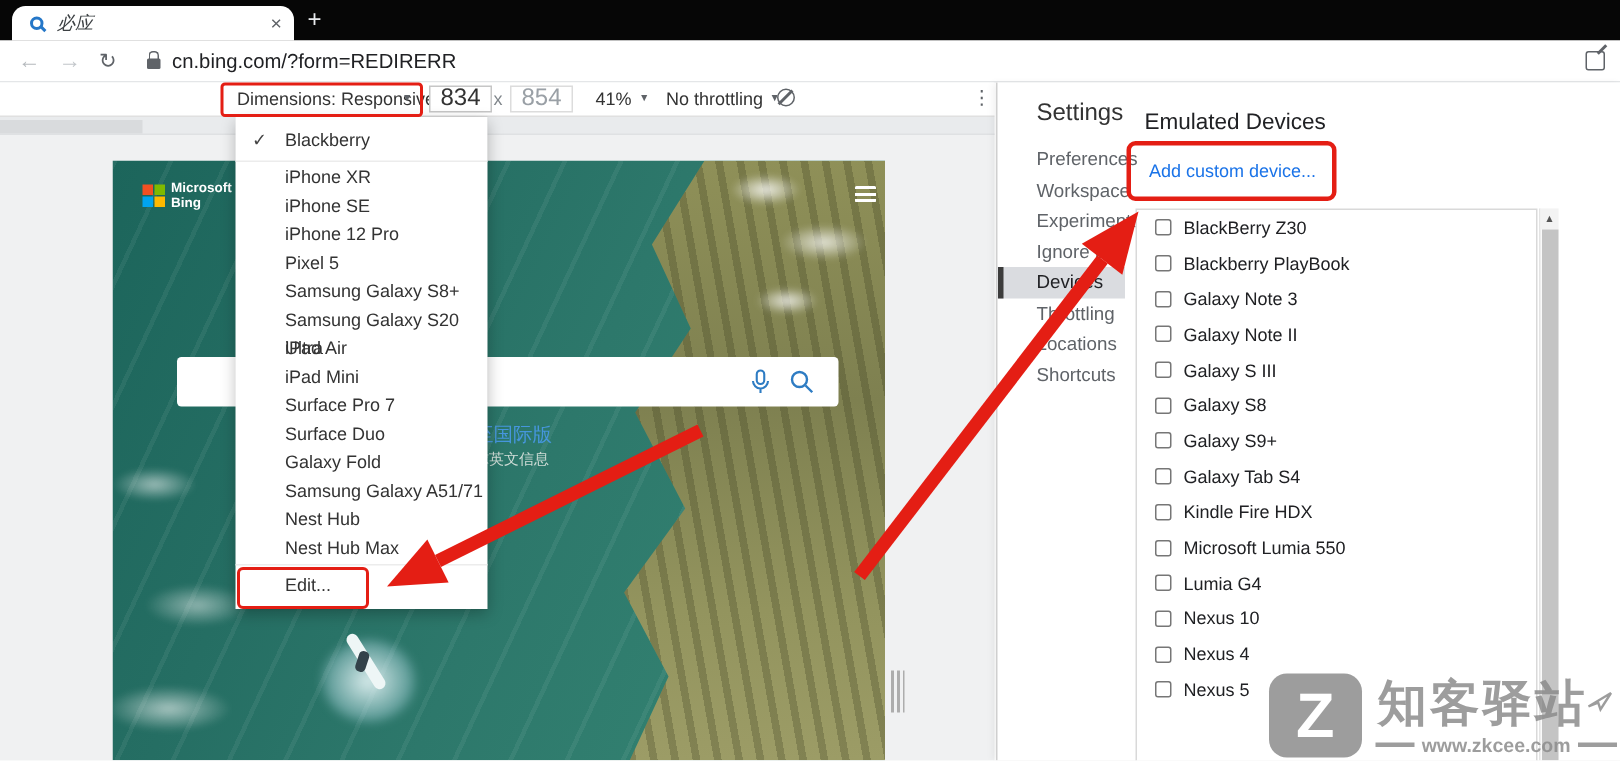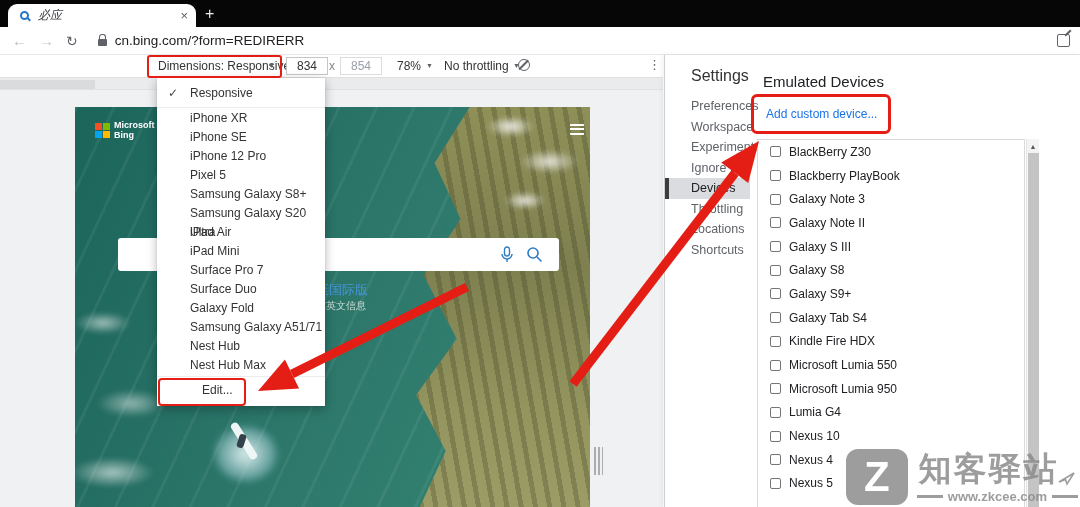--- a/index.html
+++ b/index.html
@@ -22,21 +22,21 @@
 .url { font-size:13.5px; color:#202124; margin-left:8px; }
 .share-ico { position:absolute; right:10px; top:7px; width:13px; height:13px; border:1.5px solid #5f6368; border-radius:2px; }
 .share-ico::after { content:""; position:absolute; right:-3px; top:-3px; width:8px; height:2px; background:#5f6368; transform:rotate(-45deg); }
 
 
 .devbar { position:absolute; left:0; top:55px; width:663px; height:23px; background:#fff; border-bottom:1px solid #e0e0e0; font-size:12px; color:#333; }
 .devbar span { position:absolute; top:4px; }
 .dim-label { left:158px; }
 .caret { font-size:7px; color:#5f6368; top:7px !important; }
 .dim-caret { left:268px; }
-.size-input { position:absolute; top:2px; height:18px; width:42px; border:1px solid #c6c6c6; font-size:12px; text-align:center; color:#333; font-family:inherit; background:#fff; }
+.size-input { position:absolute; top:2px; height:18px; width:42px; border:1px solid #c6c6c6; font-size:16px; text-align:center; color:#333; font-family:inherit; background:#fff; }
 .w-input { left:286px; }
 .h-input { left:340px; color:#9aa0a6; border-color:#dcdcdc; }
 .times { left:329px; color:#80868b; }
 .zoom-label { left:397px; } .zoom-caret { left:426px; }
 .throt-label { left:444px; } .throt-caret { left:513px; }
 .block-ico { position:absolute; left:518px; top:5px; width:12px; height:12px; border:1.5px solid #5f6368; border-radius:50%; }
 .block-ico::after { content:""; position:absolute; left:-2px; top:4px; width:13px; height:1.5px; background:#5f6368; transform:rotate(-45deg); }
 .kebab { left:648px; top:2px !important; color:#5f6368; font-size:13px; }
 
 
@@ -78,21 +78,21 @@
 .intl-link { position:absolute; left:241px; top:174px; font-size:13px; color:#4696dd; }
 .intl-sub { position:absolute; left:241px; top:192px; font-size:10px; color:#cfdcd6; }
 
 
 .dropdown { position:absolute; left:157px; top:78px; width:168px; z-index:20; background:#fff; padding:3px 0;
   box-shadow:0 3px 10px rgba(0,0,0,.28), 0 0 1px rgba(0,0,0,.2); font-size:12px; color:#333; }
 .dd-selected { height:25px; line-height:25px; padding-left:33px; position:relative; }
 .dd-check { position:absolute; left:11px; top:0; color:#444; font-size:12px; }
 .dd-sep { height:0; border-top:1px solid #ececec; margin:1px 0; }
 .dd-item { height:19px; line-height:19px; padding-left:33px; }
-.dd-edit { height:25px; line-height:25px; padding-left:45px; }
+.dd-edit { height:25px; line-height:25px; padding-left:33px; }
 
 
 .settings { position:absolute; left:664px; top:55px; width:416px; height:452px; background:#fff; border-left:1px solid #cfcfcf; box-shadow:-2px 0 5px rgba(0,0,0,.06); z-index:5; }
 .settings-title { position:absolute; left:26px; top:12px; font-size:16px; color:#333; }
 .settings-nav { position:absolute; left:0; top:41px; width:85px; }
 .snav-item { height:20.5px; line-height:20.5px; font-size:12.5px; color:#5f6368; padding-left:26px; white-space:nowrap; }
 .snav-item.selected { background:#dadce0; color:#202124; box-shadow:inset 4px 0 0 #3c3c3c; }
 .section-title { position:absolute; left:98px; top:18px; font-size:15px; color:#202124; }
 .add-device { position:absolute; left:101px; top:52px; font-size:12px; color:#1a73e8; background:none; border:none; font-family:inherit; cursor:pointer; }
 .dev-list { position:absolute; left:92px; top:84px; width:268px; height:432px; border:1px solid #d9d9d9; background:#fff; overflow:hidden; }
@@ -107,21 +107,21 @@
 .redbox { position:absolute; border:2.5px solid #e41e14; border-radius:4px; z-index:40; pointer-events:none; }
 .box-dims { left:147px; top:55px; width:135px; height:23px; border-width:2px; border-radius:3px; }
 .box-edit { left:158px; top:378px; width:88px; height:28px; }
 .box-add { left:751px; top:94px; width:140px; height:40px; border-width:3px; border-radius:6px; }
 .arrows { position:absolute; left:0; top:0; z-index:50; pointer-events:none; }
 
 
 .watermark { position:absolute; right:2px; bottom:2px; display:flex; align-items:center; gap:9px; z-index:55; opacity:.85; }
 .wm-logo { width:62px; height:56px; background:#8c8c8c; border-radius:12px; display:flex; align-items:center; justify-content:center; color:#fff; font-size:42px; font-weight:900; }
 .wm-right { display:flex; flex-direction:column; align-items:center; }
-.wm-nameline { display:flex; align-items:flex-end; }
+.wm-nameline { display:flex; align-items:center; }
 .wm-name { font-size:33px; font-weight:800; color:#8c8c8c; letter-spacing:2px; line-height:36px; }
 .wm-plane { margin-top:-2px; }
 .wm-siteline { display:flex; align-items:center; gap:5px; margin-top:2px; }
 .wm-dash { width:26px; height:3px; background:#8c8c8c; }
 .wm-site { font-size:13px; font-weight:700; color:#8c8c8c; }
 </style>
 </head>
 <body>
 
 <div class="canvas">
@@ -143,21 +143,21 @@
     <span class="url">cn.bing.com/?form=REDIRERR</span>
     <span class="share-ico"></span>
   </div>
 
   <div class="devbar">
     <span class="dim-label">Dimensions: Responsive</span>
     <span class="caret dim-caret">▼</span>
     <input class="size-input w-input" value="834" style="">
     <span class="times">x</span>
     <input class="size-input h-input" value="854" style="">
-    <span class="zoom-label">78%</span>
+    <span class="zoom-label">41%</span>
     <span class="caret zoom-caret">▼</span>
     <span class="throt-label">No throttling</span>
     <span class="caret throt-caret">▼</span>
     <span class="block-ico"></span>
     <span class="kebab">⋮</span>
   </div>
 
   <div class="ruler"></div>
   <div class="pagearea">
     <div class="vscroll-grip"></div>
@@ -194,21 +194,21 @@
         <line x1="11" y1="11" x2="15.5" y2="15.5" stroke="#2e7cc3" stroke-width="1.6"></line>
       </svg>
     </div>
     <div class="intl-link">至国际版</div>
     <div class="intl-sub">球英文信息</div>
   </div>
 
   <div class="dropdown">
     <div class="dd-selected">
       <span class="dd-check">✓</span>
-      <span>Responsive</span>
+      <span>Blackberry</span>
     </div>
     <div class="dd-sep"></div>
     <div>
 
     <div class="dd-item">iPhone XR</div>
         <div class="dd-item">iPhone SE</div>
         <div class="dd-item">iPhone 12 Pro</div>
         <div class="dd-item">Pixel 5</div>
         <div class="dd-item">Samsung Galaxy S8+</div>
         <div class="dd-item">Samsung Galaxy S20 Ultra</div>
@@ -277,24 +277,20 @@
         <label class="dev-row">
           <span class="cbx"></span>
           <span class="dev-label">Kindle Fire HDX</span>
         </label>
         <label class="dev-row">
           <span class="cbx"></span>
           <span class="dev-label">Microsoft Lumia 550</span>
         </label>
         <label class="dev-row">
           <span class="cbx"></span>
-          <span class="dev-label">Microsoft Lumia 950</span>
-        </label>
-        <label class="dev-row">
-          <span class="cbx"></span>
           <span class="dev-label">Lumia G4</span>
         </label>
         <label class="dev-row">
           <span class="cbx"></span>
           <span class="dev-label">Nexus 10</span>
         </label>
         <label class="dev-row">
           <span class="cbx"></span>
           <span class="dev-label">Nexus 4</span>
         </label>

